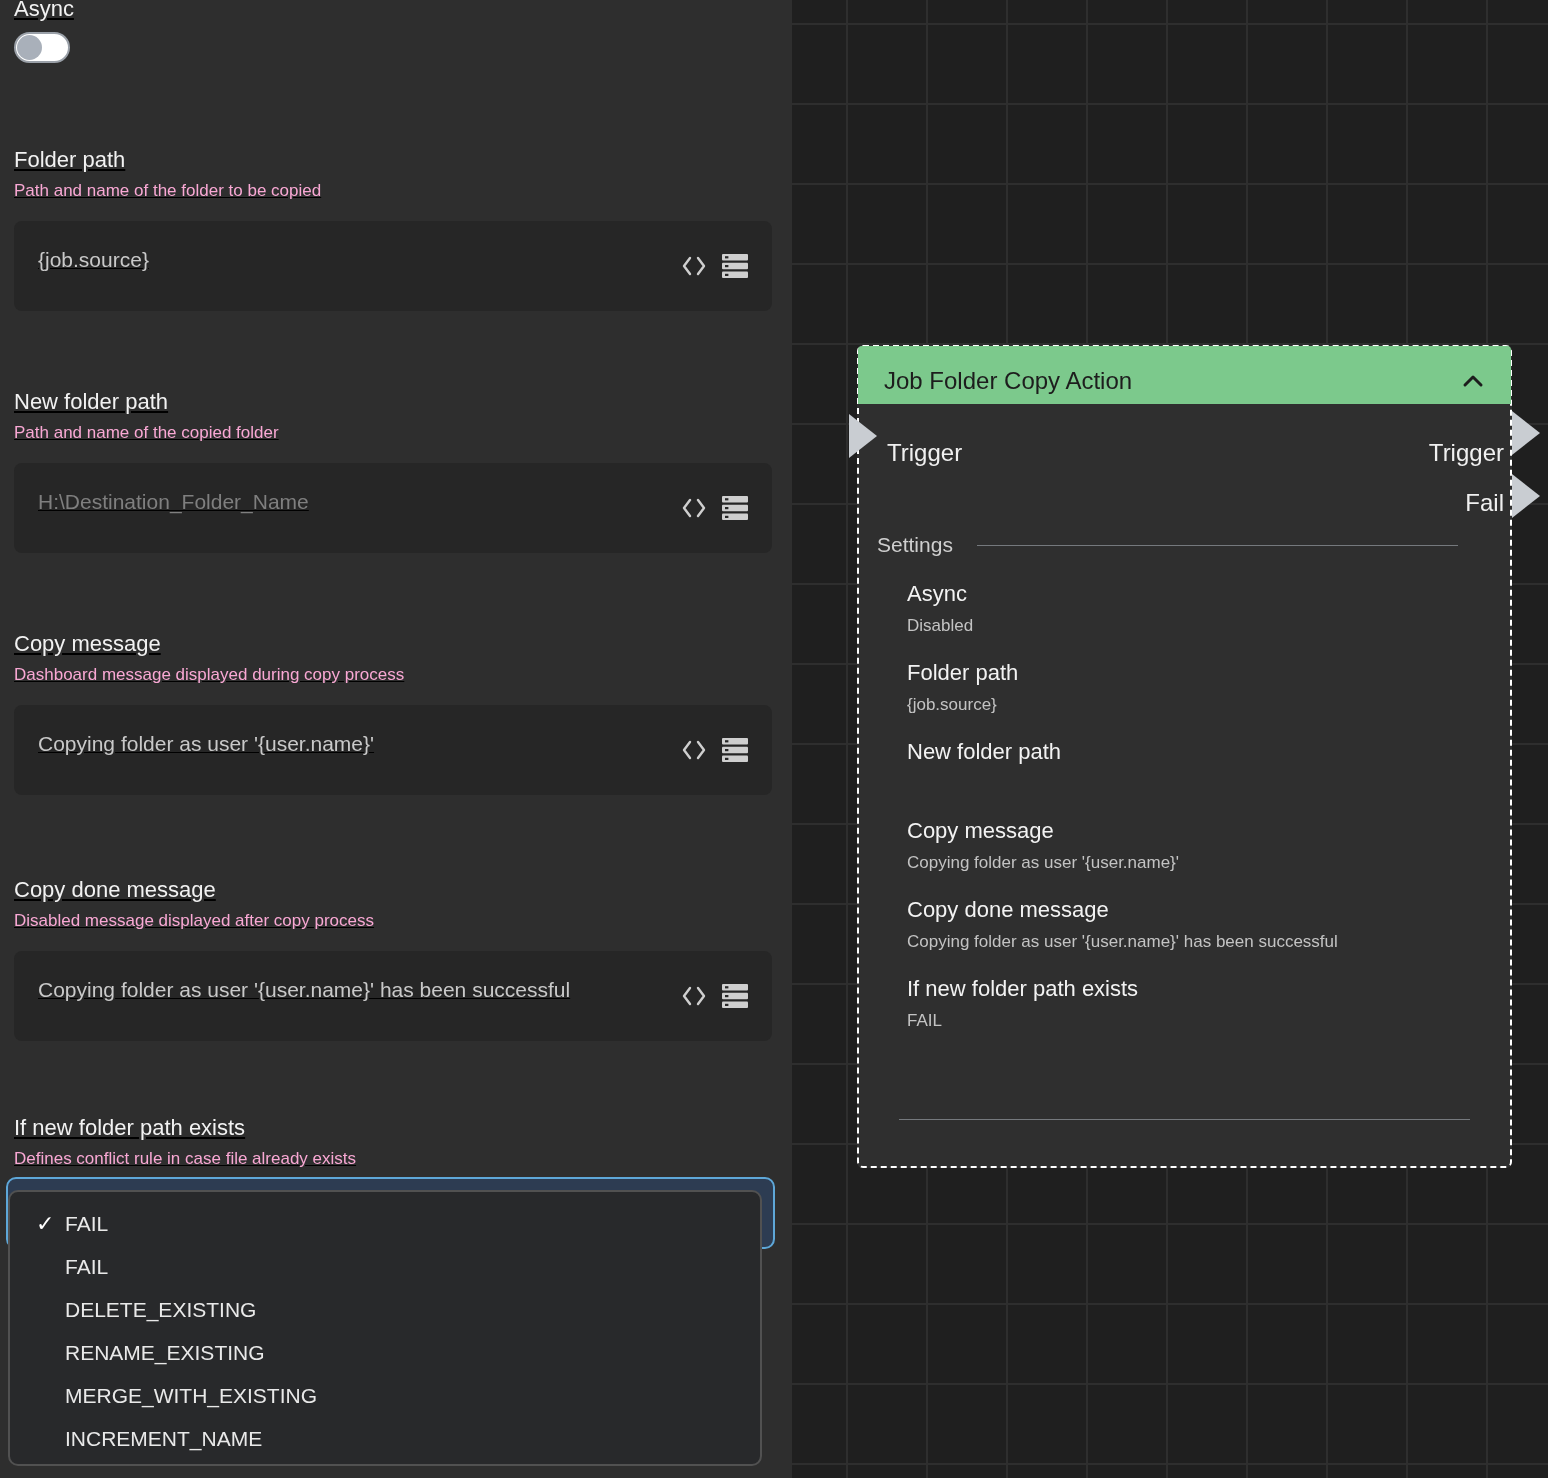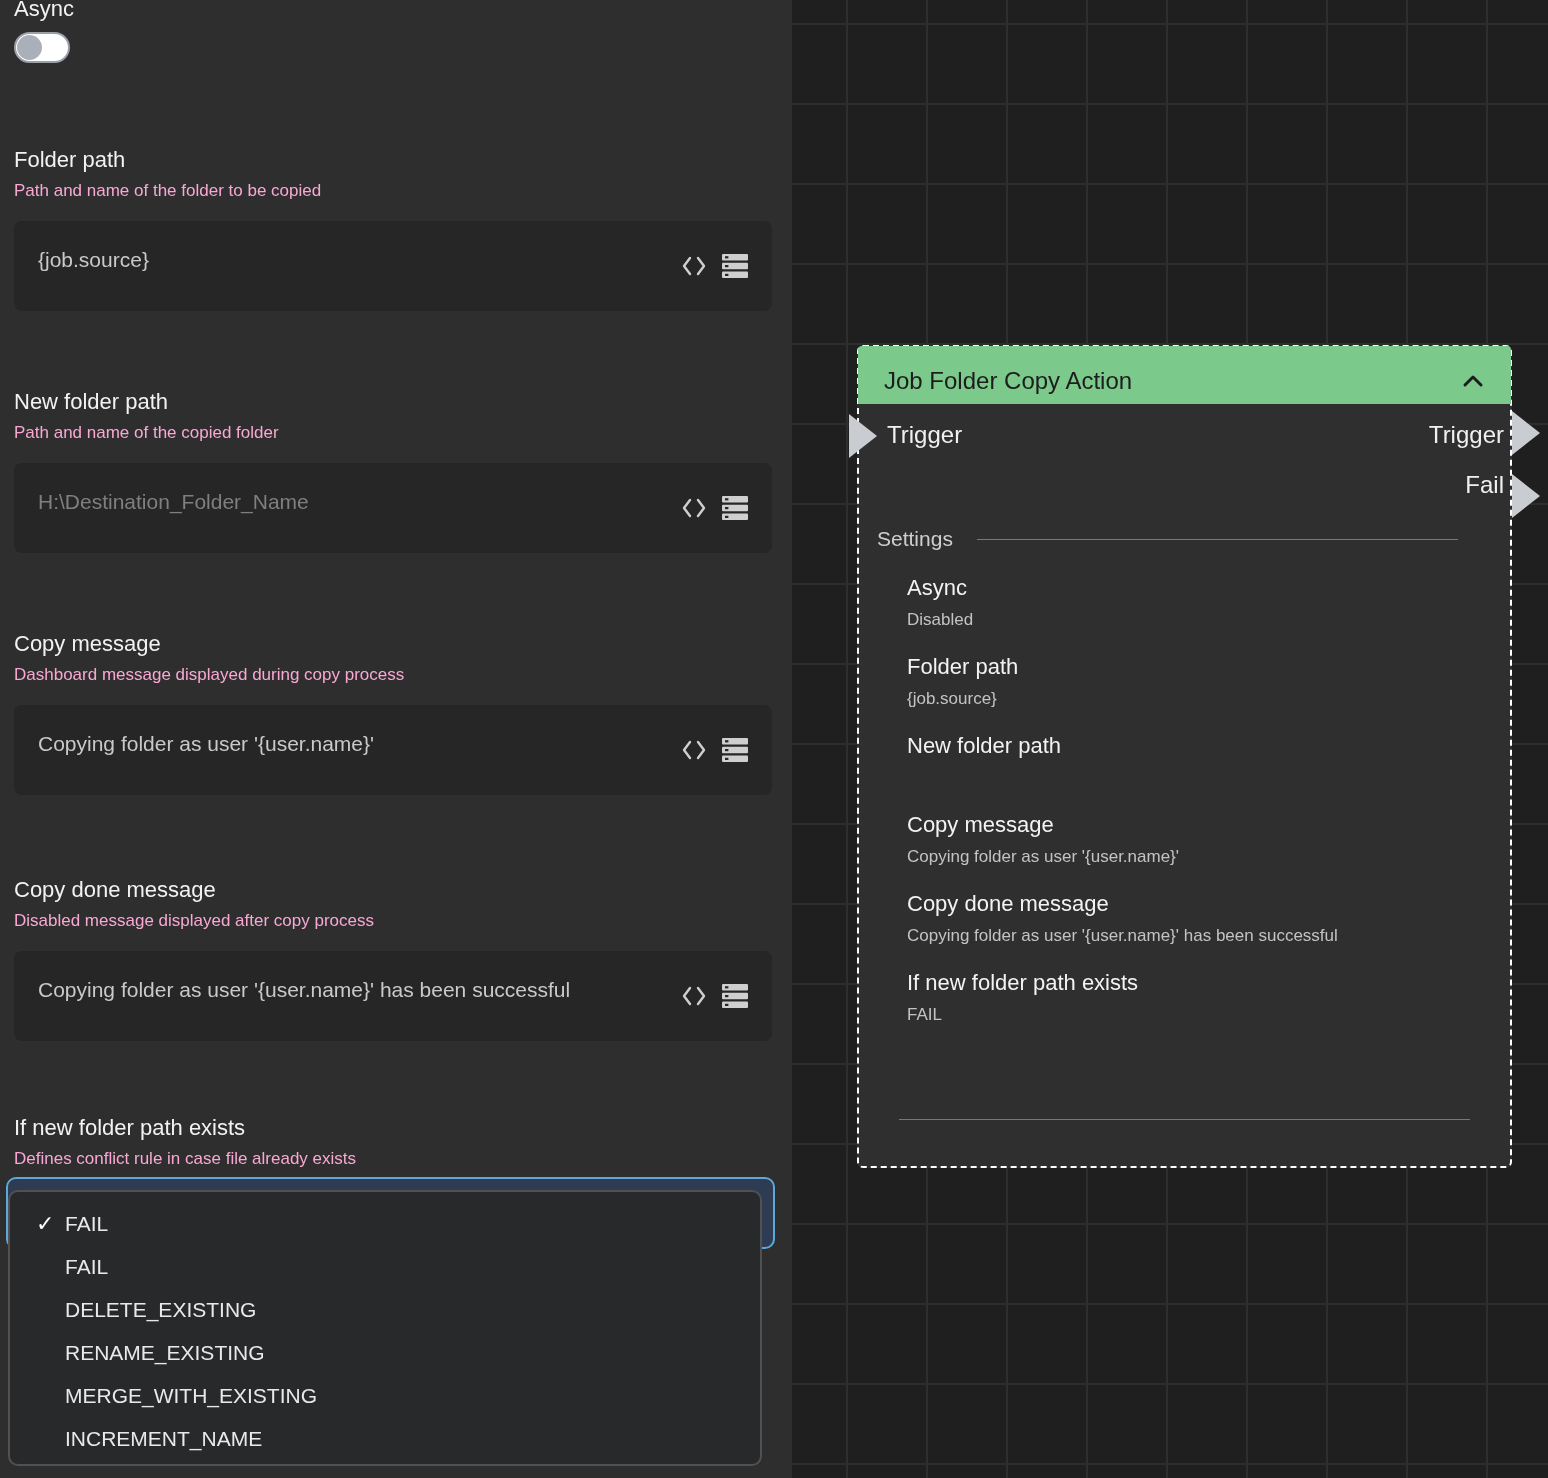--- a/index.html
+++ b/index.html
@@ -1,18 +1,18 @@
 <!DOCTYPE html>
 <html><head>
 <meta charset="utf-8">
 <style>
   * { margin:0; padding:0; box-sizing:border-box; }
   html,body { width:1548px; height:1478px; overflow:hidden; background:#2e2e2e;
     font-family:"Liberation Sans", sans-serif; }
-  .app { display:flex; width:1548px; height:1478px; }
+  .app { display:flex; width:1548px; height:1478px;text-decoration:underline; }
 
   
   .left-panel { position:relative; width:792px; height:1478px; background:#2e2e2e; flex:none; }
 
   .async-label { margin:-4px 0 0 14px; font-size:22px; color:#f2f2f2; }
   .toggle { position:relative; margin:10px 0 0 14px; width:56px; height:31px;
     background:#ffffff; border:2px solid #9aa0a8; border-radius:16px; cursor:pointer; }
   .toggle .knob { position:absolute; left:1px; top:1px; width:25px; height:25px;
     border-radius:50%; background:#a9b0ba; }
 
@@ -48,31 +48,31 @@
   .node { position:absolute; left:65px; top:345px; width:655px; height:823px;
     background:#2f2f2f; border:2px dashed #ffffff; border-radius:6px; cursor:move; }
   .node-header { display:flex; align-items:center; justify-content:space-between;
     height:58px; margin:-1px; background:#7cc98c; border-radius:4px 4px 0 0;
     padding:12px 26px 0 26px;text-align:right; }
   .node-title { font-size:24px; color:#1d1d1d; }
   .collapse-btn { display:flex; cursor:pointer; }
 
   .port-row { display:flex; justify-content:space-between; align-items:center;
     padding:0 6px 0 28px; font-size:24px; color:#f0f0f0; }
-  .port-row.r1 { margin-top:18px;gap:30px; }
+  .port-row.r1 { margin-top:36px;gap:30px; }
   .port-row.r2 { justify-content:flex-end; margin-top:22px; }
 
   .arrow { position:absolute; width:28px; height:44px; background:#c9cdd2;
     clip-path:polygon(0 0,100% 50%,0 100%); cursor:crosshair; }
   .arrow.in  { left:-10px;  top:67px; }
   .arrow.out1 { right:-30px; top:64px; }
   .arrow.out2 { right:-30px; top:127px; }
 
   .settings-head { display:flex; align-items:center; gap:24px;
-    margin-top:28px; padding:0 52px 0 18px; }
+    margin-top:16px; padding:0 52px 0 18px; }
   .settings-title { font-size:21px; color:#cfcfcf; }
   .settings-rule { flex:1; height:1px; background:#75797d; }
 
   .entries { padding:0 40px 0 48px; }
   .entry { margin-top:24px; }
   .entry-label { font-size:22px; color:#f3f3f3; line-height:26px; }
   .entry-value { margin-top:8px; font-size:17px; color:#c3c3c3; line-height:21px; min-height:21px; }
   .bottom-rule { position:absolute; left:40px; right:40px; bottom:46px; height:1px; background:#75797d; }
 </style>
 </head>

